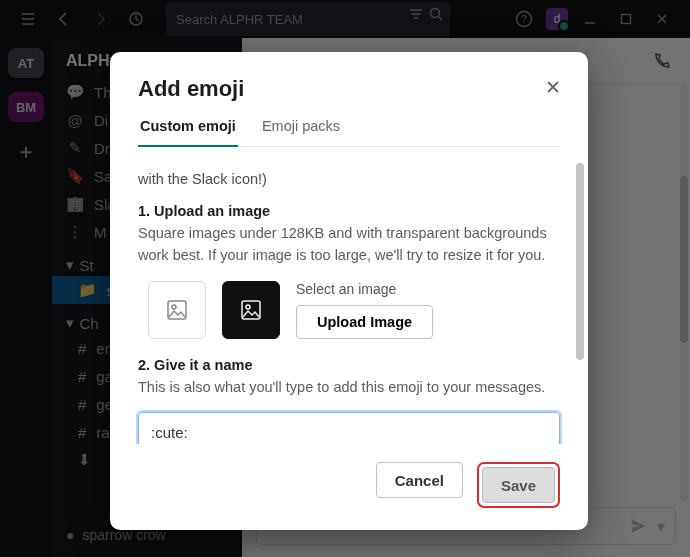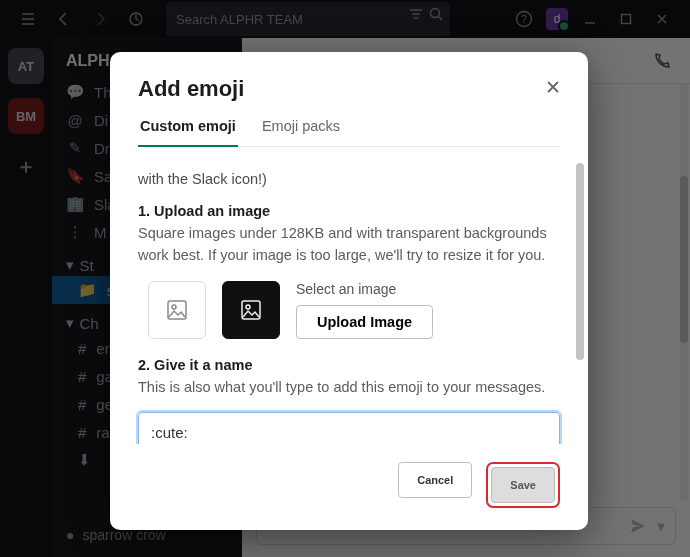--- a/index.html
+++ b/index.html
@@ -27,23 +27,23 @@
   .avatar { width:22px; height:22px; background:#6b3fa0; border-radius:4px; color:#fff;
             font-size:12px; display:flex; align-items:center; justify-content:center; position:relative;}
   .avatar::after{content:""; position:absolute; right:-2px; bottom:-2px; width:8px;height:8px;
                  border-radius:50%; background:#2bac76; border:2px solid #121016;}
 
   
   .main { display:flex; height: calc(100% - 38px); }
 
   .org-rail { width:52px; background:#121016; display:flex; flex-direction:column; align-items:center;
               padding-top:10px; gap:14px;}
-  .org { width:36px; height:36px; border-radius:8px; background:#4a4a52; color:#ddd;
+  .org { width:36px; height:30px; border-radius:8px; background:#4a4a52; color:#ddd;
          display:flex; align-items:center; justify-content:center; font-size:13px; font-weight:600;}
-  .org.bm { background:#7f1d1d; }
+  .org.bm { background:#701a75; }
   .org.plus { background:transparent; border:none; color:#9a9a9a; font-size:20px; }
 
   .sidebar { width:190px; background:#19171d; padding:6px 0; font-size:15px; color:#b8b4bf;
              display:flex; flex-direction:column; }
   .ws-name { padding:8px 14px; font-weight:800; font-size:16px; color:#fff; }
   .sb-row { display:flex; align-items:center; gap:10px; padding:4px 14px; height:28px;
             white-space:nowrap; overflow:hidden; }
   .sb-row .ico { width:18px; text-align:center; opacity:.8; }
   .sb-sec { padding:10px 14px 2px; display:flex; align-items:center; gap:6px; color:#b8b4bf; }
   .chan { padding-left:26px; }
@@ -91,21 +91,21 @@
   .img-row { display:flex; align-items:center; gap:16px; margin:6px 0 18px 10px;}
   .thumb-box { width:58px; height:58px; border:1px solid #dcdcdc; border-radius:6px;
                display:flex; align-items:center; justify-content:center; color:#888;}
   .thumb-box.dark { background:#101010; border-color:#101010; color:#eee;}
   .sel-lbl { font-size:14px; color:#555; margin-bottom:8px;}
   .upl-btn { border:1px solid #bfbfbf; background:#fff; padding:8px 20px; border-radius:4px;
              font-size:14.5px; font-weight:600; cursor:pointer;}
   .name-input { width:100%; height:40px; border:1px solid #8ab4e8; outline:2px solid #bcd6f5;
                 border-radius:4px; padding:0 12px; font-size:15px; color:#333;}
   .m-foot { padding:18px 28px 22px; display:flex; justify-content:flex-end; gap:14px; }
-  .btn { height:36px; padding:0 18px; border-radius:4px; font-size:11px; font-weight:700;
+  .btn { height:36px; padding:0 18px; border-radius:4px; font-size:15px; font-weight:700;
          cursor:pointer; }
   .btn.cancel { background:#fff; border:1px solid #bfbfbf; color:#333;}
   .btn.save   { background:#ddd; border:1px solid #bbb; color:#555;}
   .save-wrap  { border:2px solid #d92b2b; padding:3px; border-radius:7px; }
 
   svg { display:block; }
 </style>
 </head>
 <body>
 

